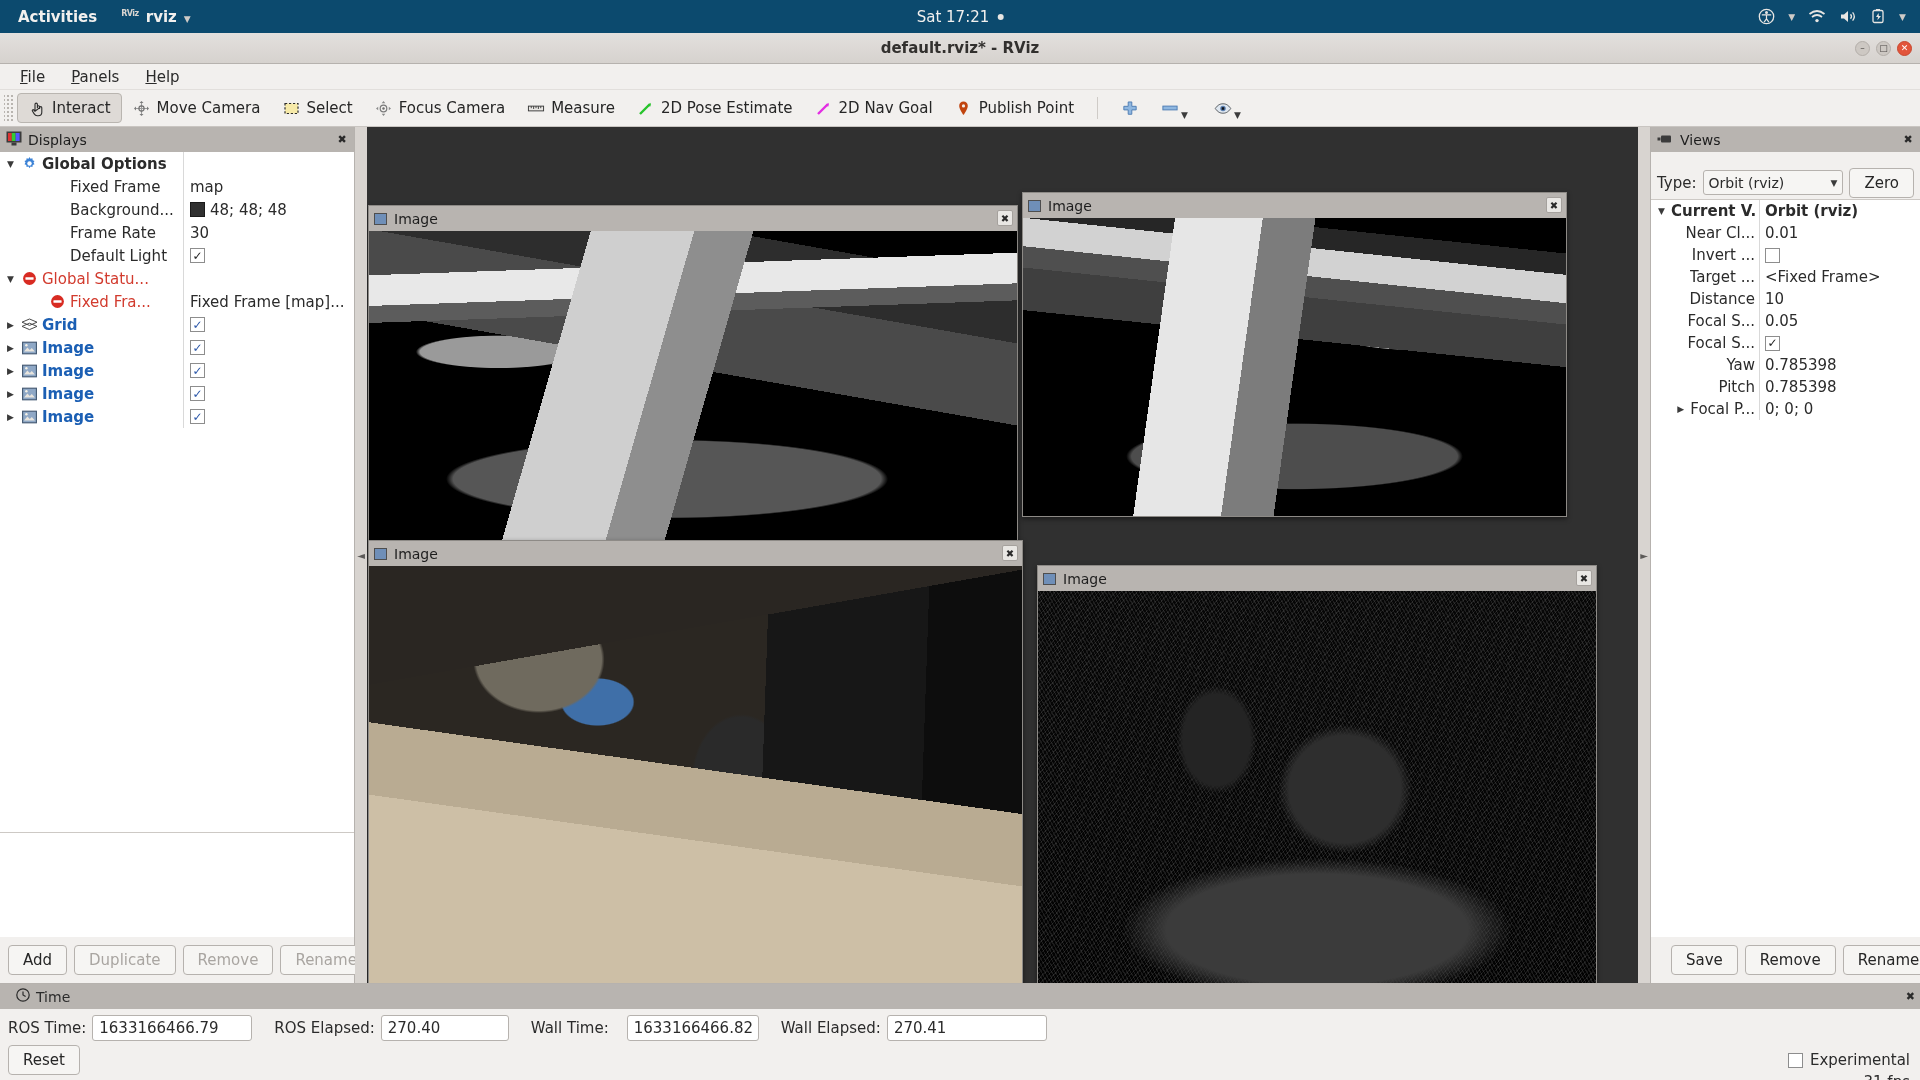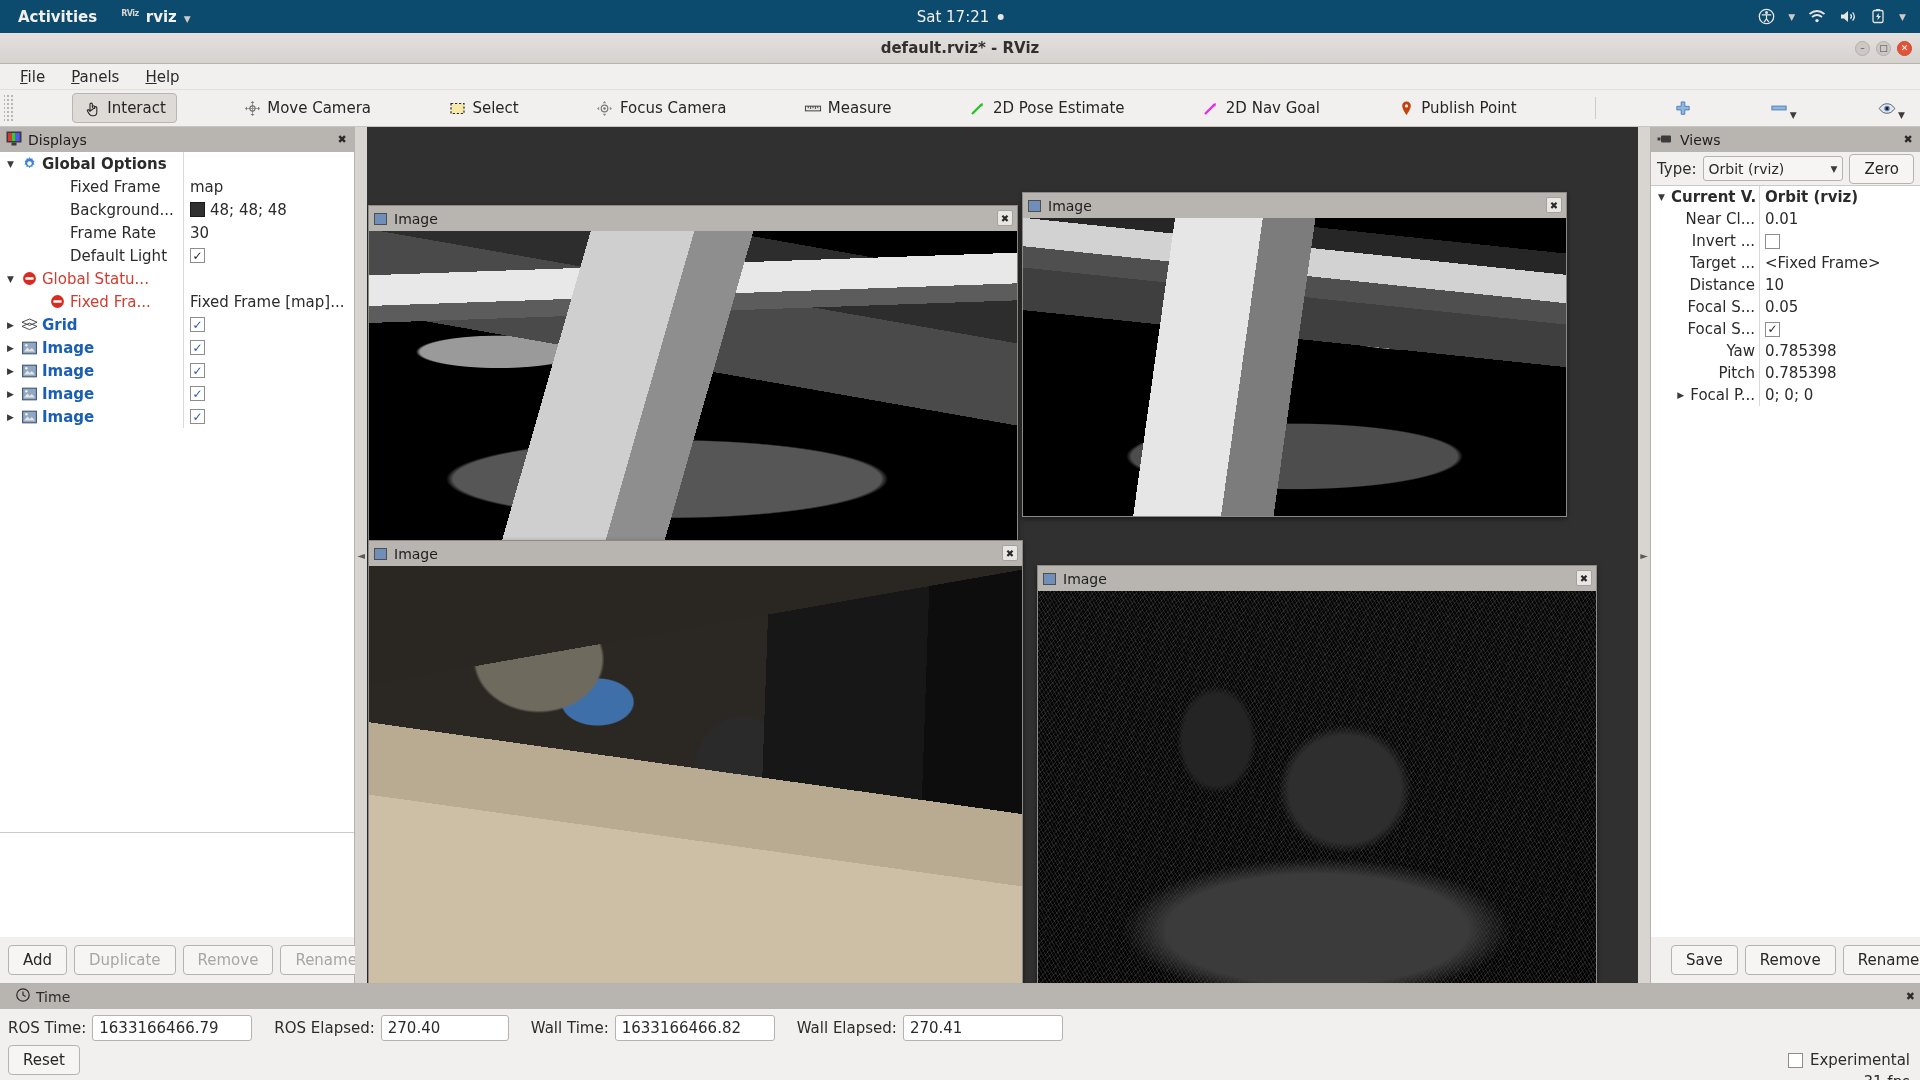--- a/index.html
+++ b/index.html
@@ -56,21 +56,21 @@
   #menubar {
     height:26px; background:#f2f0ee; display:flex; align-items:center;
     padding-left:10px; gap:6px; border-bottom:1px solid #e2dfdc;
   }
   #menubar .mi { padding:2px 10px; font-size:15px; color:#2b2b2b; }
   #menubar .mi u { text-decoration:underline; }
 
   
   #toolbar {
     height:37px; background:#f2f0ee; display:flex; align-items:center;
-    border-bottom:1px solid #c9c5c1; padding-left:4px;justify-content:space-between;
+    border-bottom:1px solid #c9c5c1; padding-left:4px;
   }
   .grip { width:10px;height:26px; margin-right:3px;
     background-image: radial-gradient(#b9b5b0 1px, transparent 1px);
     background-size:4px 4px; background-position:2px 3px; }
   .tbtn {
     display:flex;align-items:center;gap:6px;
     padding:5px 10px; font-size:15px; color:#262626;
     border:1px solid transparent; border-radius:4px; white-space:nowrap;
   }
   .tbtn.active { background:#dedad6; border-color:#b9b5b0; }
@@ -136,21 +136,21 @@
     position:absolute; right:4px; top:4px; width:16px;height:16px;
     background:#e9e7e4; border:1px solid #a5a19d; border-radius:2px;
     display:flex;align-items:center;justify-content:center; font-size:10px; color:#2a2a2a;
   }
   .imgwin-body { flex:1; background:#000; overflow:hidden; position:relative; }
   .mini-ic { width:13px;height:12px;border:1px solid #4e4e4e;background:#6f8fb8; flex:none;
              display:block; }
 
   
   #views { width:270px; border-left:1px solid #b6b2ae; }
-  #views-type { height:33px; display:flex; align-items:center; gap:6px; padding:0 6px; }
+  #views-type { height:33px; display:flex; align-items:center; gap:6px; padding:0 6px;margin-top:14px; }
   #views-type .lbl { font-size:15px; }
   .combo {
     flex:1; height:25px; background:#f6f5f3; border:1px solid #b6b2ae; border-radius:3px;
     display:flex; align-items:center; padding:0 5px; font-size:14px; position:relative;
   }
   .combo .cb-caret { margin-left:auto; font-size:9px; color:#3b3b3b; }
   #views-tree { flex:1; background:#fff; border-top:1px solid #cdc9c5; overflow:hidden;}
   .v-row { display:flex; height:22px; align-items:center; font-size:15px; }
   .v-left { width:108px; display:flex; align-items:center; gap:3px; padding-left:4px;
             white-space:nowrap; overflow:hidden; justify-content:flex-end; padding-right:4px; }
@@ -773,21 +773,21 @@
     </span>
     <span>Time</span>
     <span class="phclose">✖</span>
   </div>
   <div id="time-row">
     <span class="tl">ROS Time:</span>
     <span class="tinput" style="width:160px;">1633166466.79</span>
     <span class="tl">ROS Elapsed:</span>
     <span class="tinput" style="width:128px;">270.40</span>
     <span class="tl">Wall Time:</span>
-    <span class="tinput" style="width:160px;">1633166466.82</span>
+    <span class="tinput" style="width:132px;margin-left:12px;">1633166466.82</span>
     <span class="tl">Wall Elapsed:</span>
     <span class="tinput" style="width:160px;">270.41</span>
   </div>
 </div>
 
 <div id="bottombar">
   <div id="bottom-left">
     <div id="reset-wrap">
       <span class="btn">Reset</span>
     </div>

